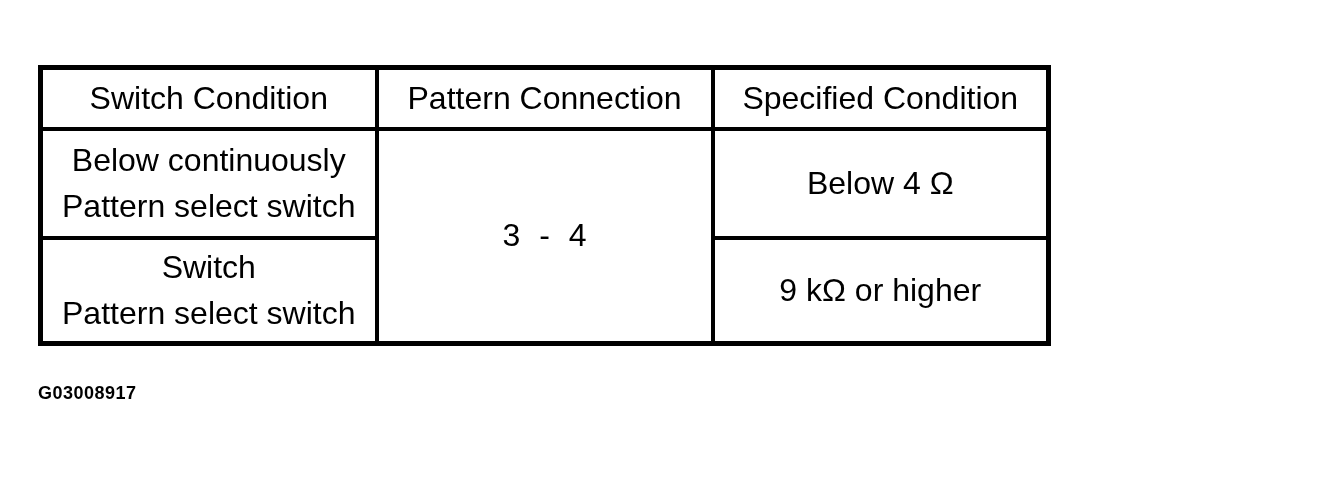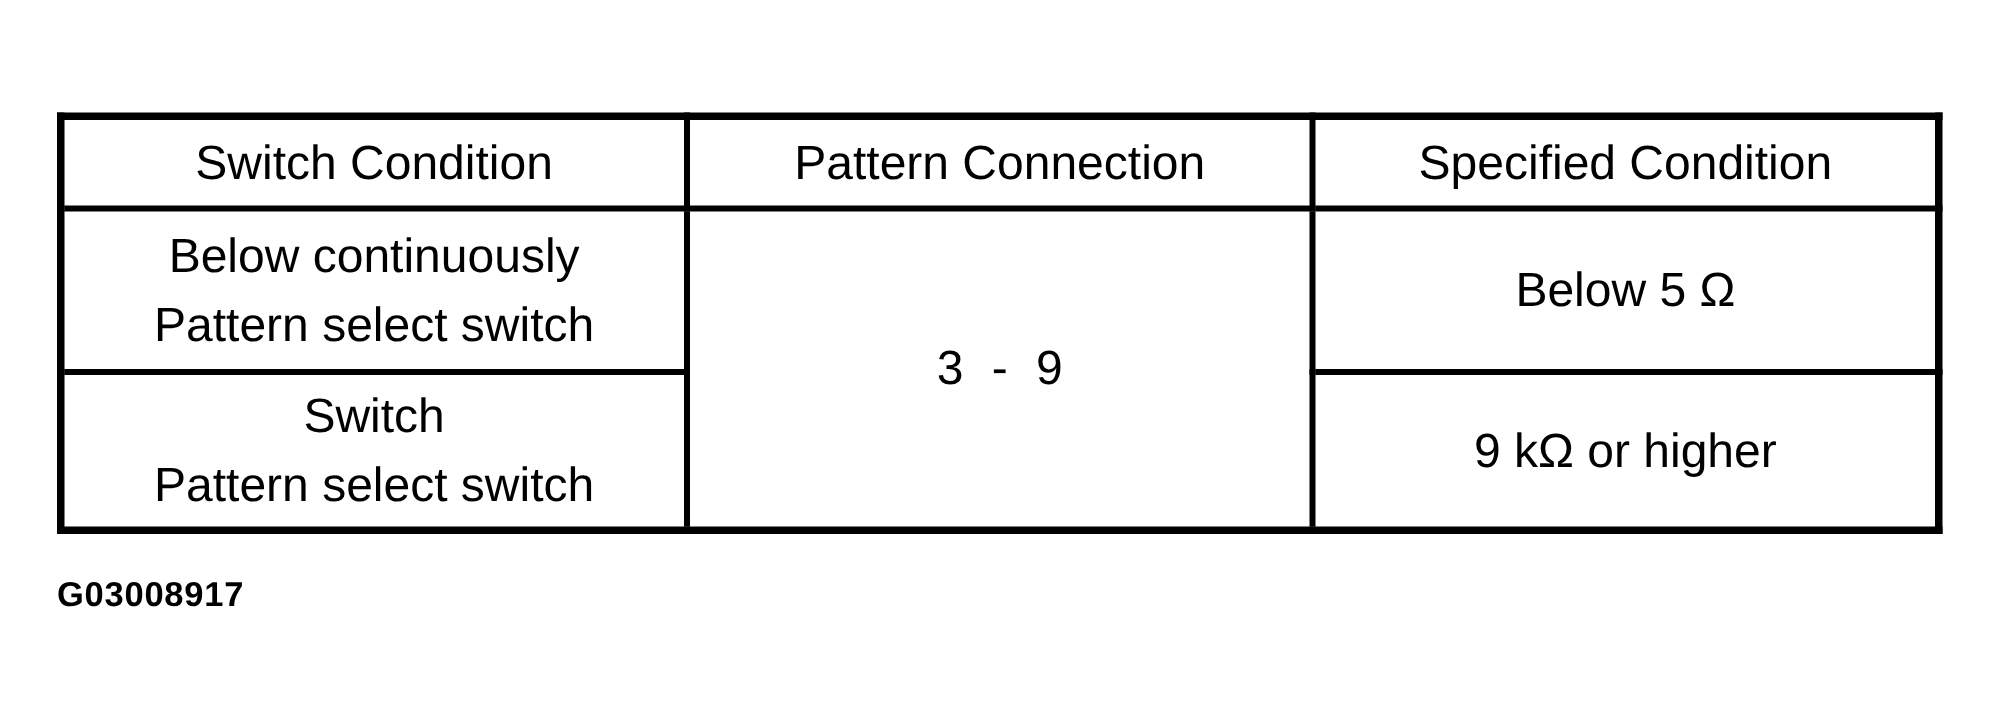--- a/index.html
+++ b/index.html
@@ -11,22 +11,22 @@
     position: relative;
     width: 1333px;
     height: 483px;
     font-family: "Liberation Sans", sans-serif;
     color: #000000;
     overflow: hidden;
   }
   .spec-table {
     position: absolute;
     left: 38px;
-    top: 75px;
-    width: 1257px;
+    top: 65px;
+    width: 1013px;
     border-collapse: collapse;
     table-layout: fixed;
     border: 5px solid #000000;
   }
   .spec-table th,
   .spec-table td {
     border: 4px solid #000000;
     text-align: center;
     vertical-align: middle;
     font-size: 32px;
@@ -47,42 +47,42 @@
   .cell-line {
     display: block;
   }
   .tester-cell {
     word-spacing: 10px;
   }
   .figure-caption {
     position: absolute;
     left: 38px;
     top: 383px;
-    font-size: 23px;
+    font-size: 18px;
     font-weight: bold;
     letter-spacing: 0.5px;
   }
 </style>
 </head>
 <body>
 
 <table class="spec-table">
   <tbody>
     <tr class="header-row">
       <th class="header-cell">Switch Condition</th>
       <th class="header-cell">Pattern Connection</th>
       <th class="header-cell">Specified Condition</th>
     </tr>
     <tr class="data-row-1">
       <td>
         <span class="cell-line">Below continuously</span>
         <span class="cell-line">Pattern select switch</span>
       </td>
-      <td rowspan="2" class="tester-cell">3 - 9</td>
-      <td>Below 5 Ω</td>
+      <td rowspan="2" class="tester-cell">3 - 4</td>
+      <td>Below 4 Ω</td>
     </tr>
     <tr class="data-row-2">
       <td>
         <span class="cell-line">Switch</span>
         <span class="cell-line">Pattern select switch</span>
       </td>
       <td>9 kΩ or higher</td>
     </tr>
   </tbody>
 </table>

